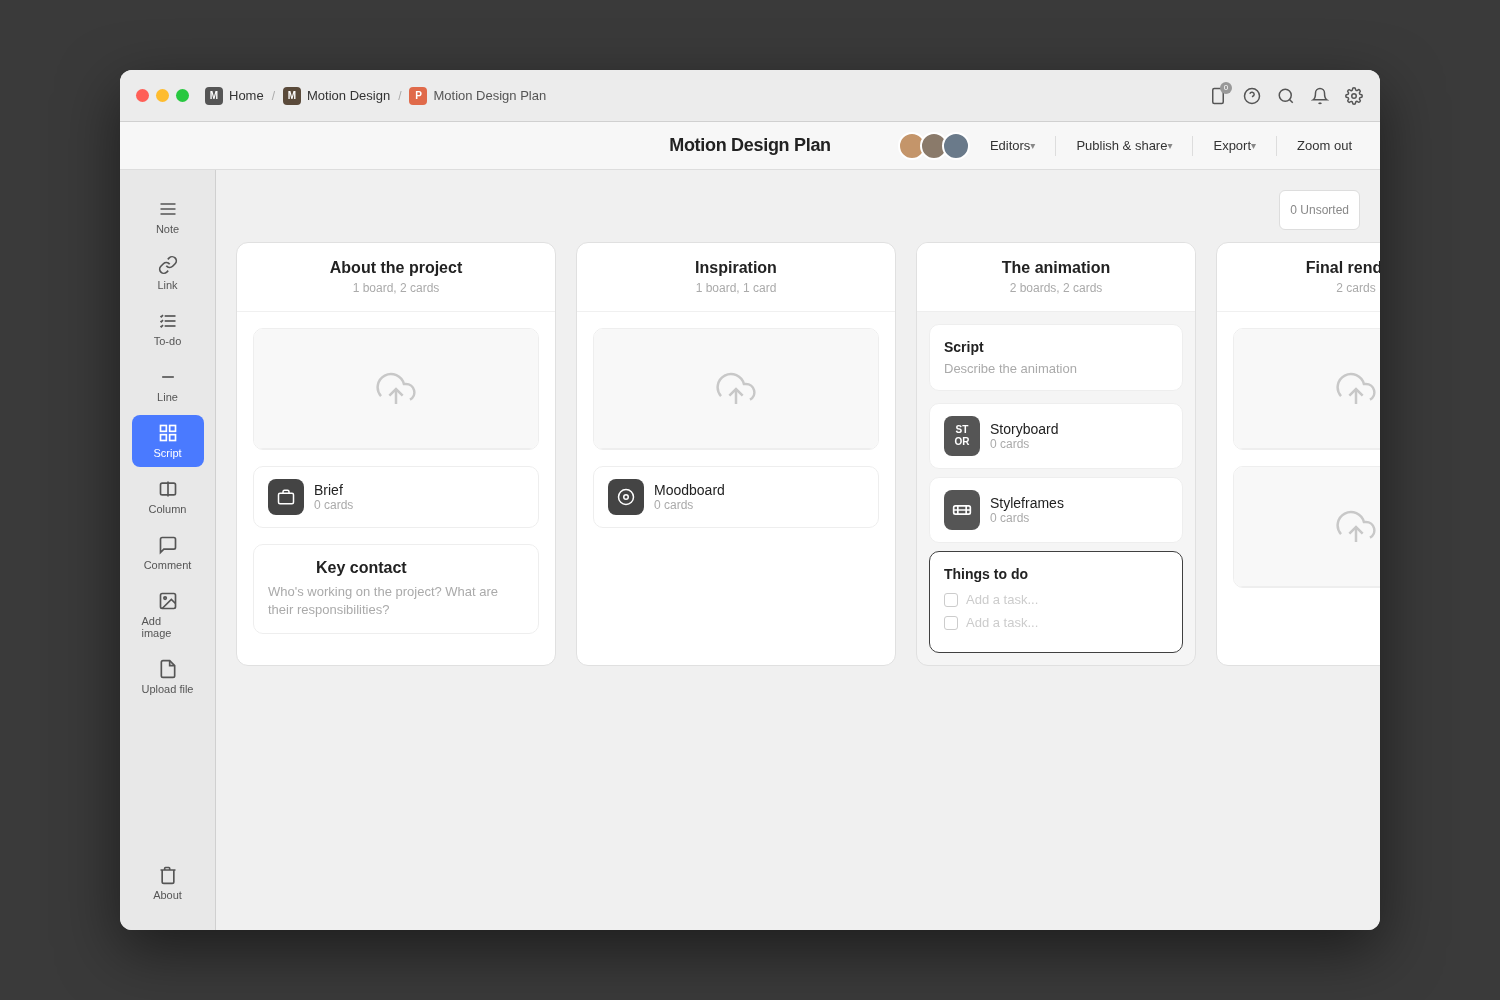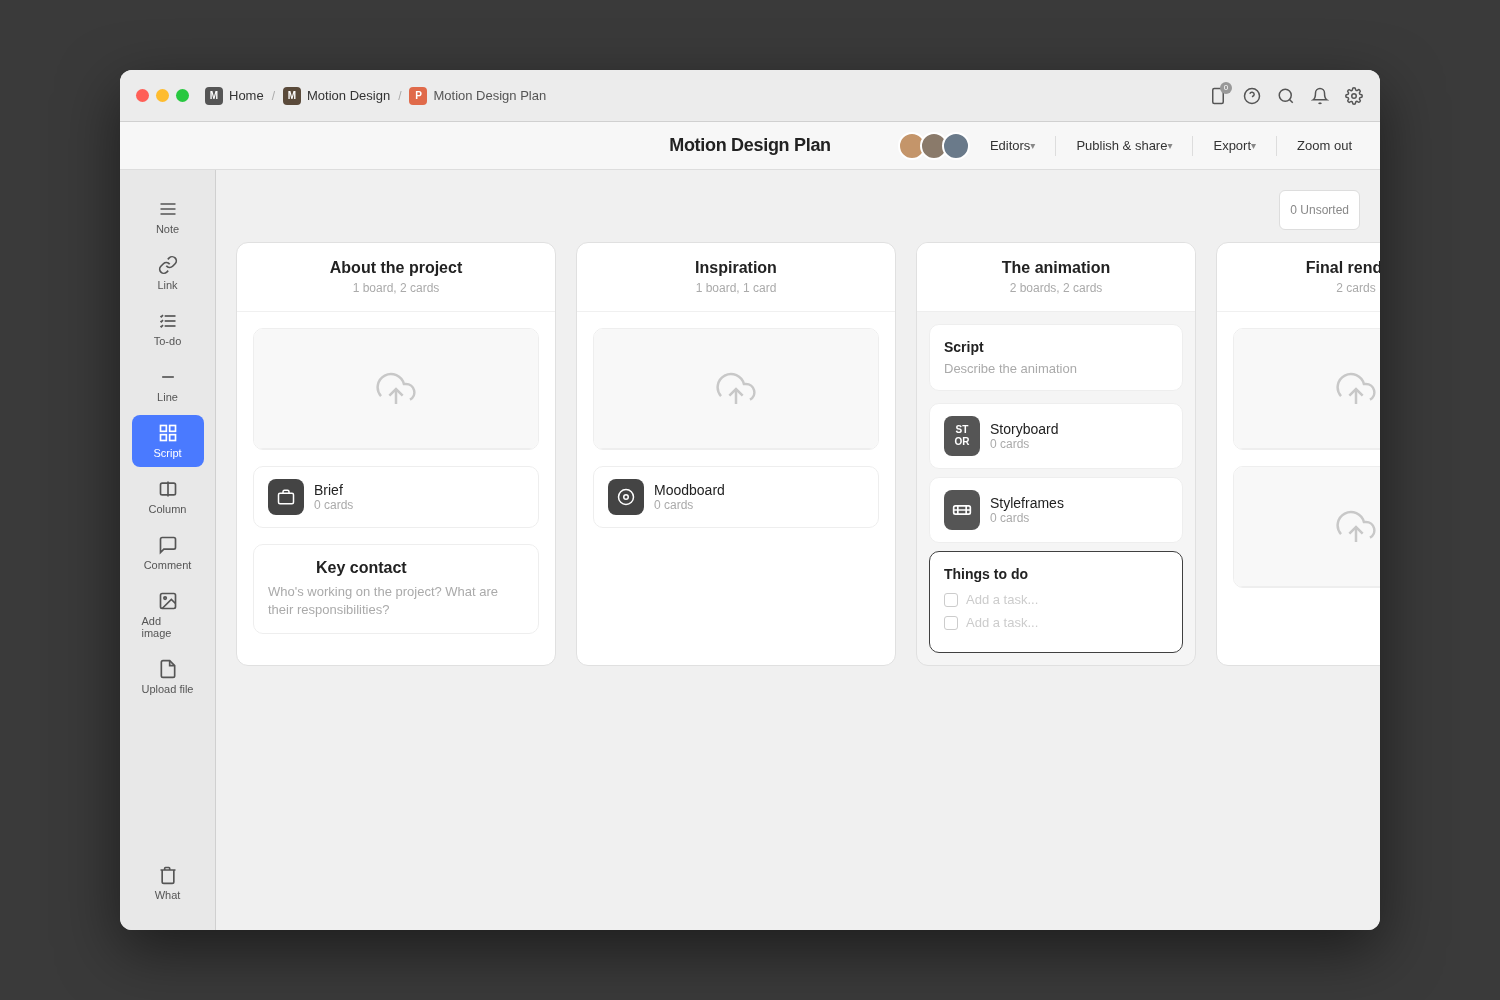--- a/index.html
+++ b/index.html
@@ -386,21 +386,21 @@
         <span class="sidebar-label">Upload file</span>
       </div>
       <div class="sidebar-spacer"></div>
       <div class="sidebar-item">
         <div class="sidebar-icon">
           <svg width="20" height="20" viewBox="0 0 24 24" fill="none" stroke="#555" stroke-width="2">
               <polyline points="3 6 5 6 21 6"></polyline>
               <path d="M19 6v14a2 2 0 0 1-2 2H7a2 2 0 0 1-2-2V6m3 0V4a1 1 0 0 1 1-1h4a1 1 0 0 1 1 1v2"></path>
             </svg>
         </div>
-        <span class="sidebar-label">What</span>
+        <span class="sidebar-label">About</span>
       </div>
     </div>
 
     <div class="content-area">
 
       <div class="unsorted-bar">
         <div class="unsorted-badge">0 Unsorted</div>
       </div>
 
       <div class="boards-row">

